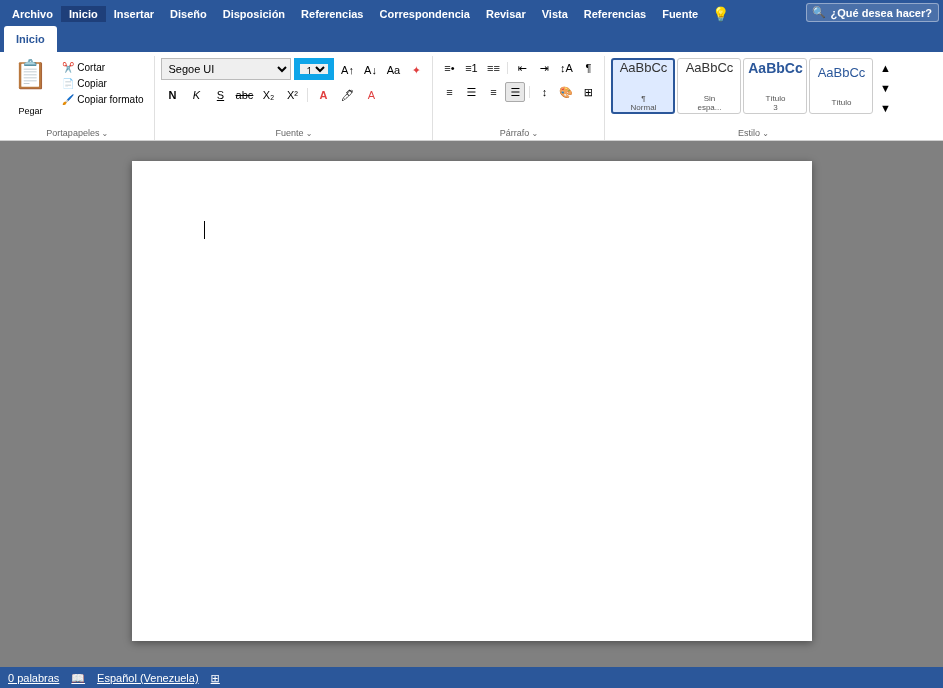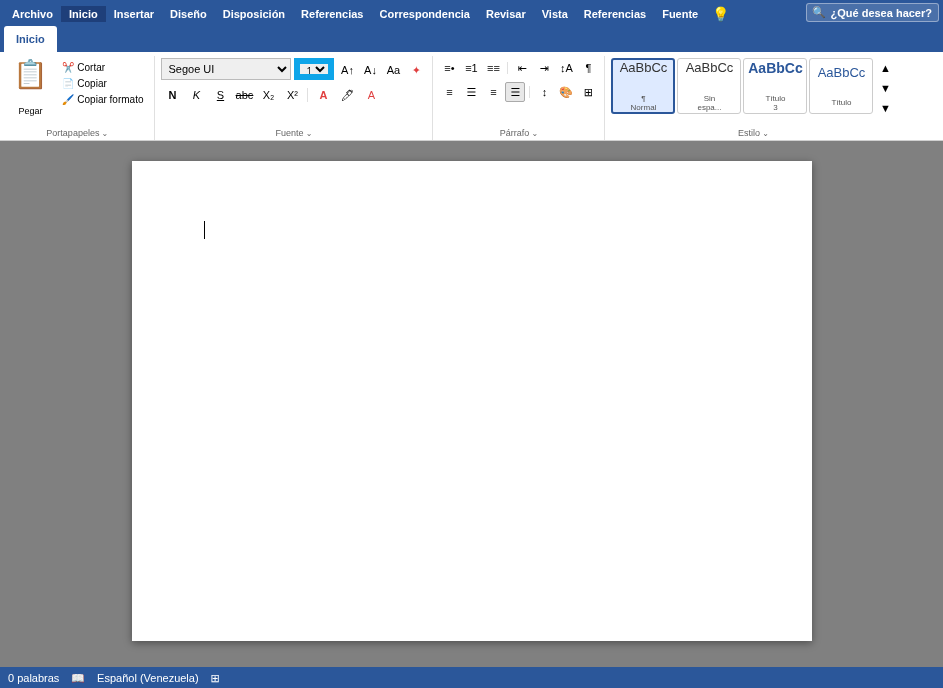--- a/index.html
+++ b/index.html
@@ -262,20 +262,21 @@
     
     #status-bar {
       height: 22px;
       background: #2b579a;
       display: flex;
       align-items: center;
       padding: 0 8px;
       gap: 12px;
       color: white;
       font-size: 11px;
+      text-decoration: underline;
     }
     .status-item {
       display: flex;
       align-items: center;
       gap: 4px;
     }
 
     
     #help-search {
       margin-left: auto;

